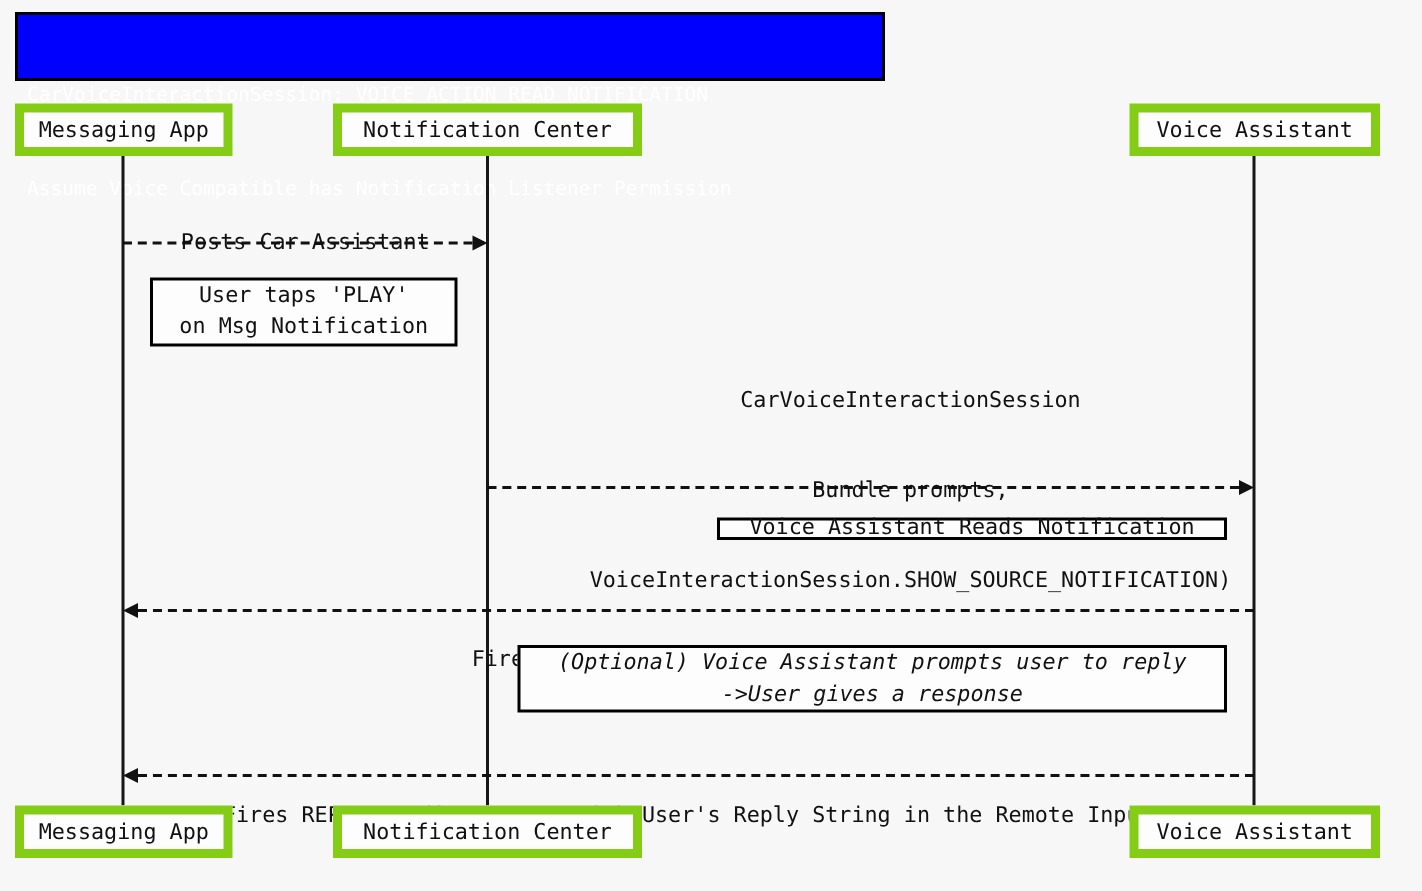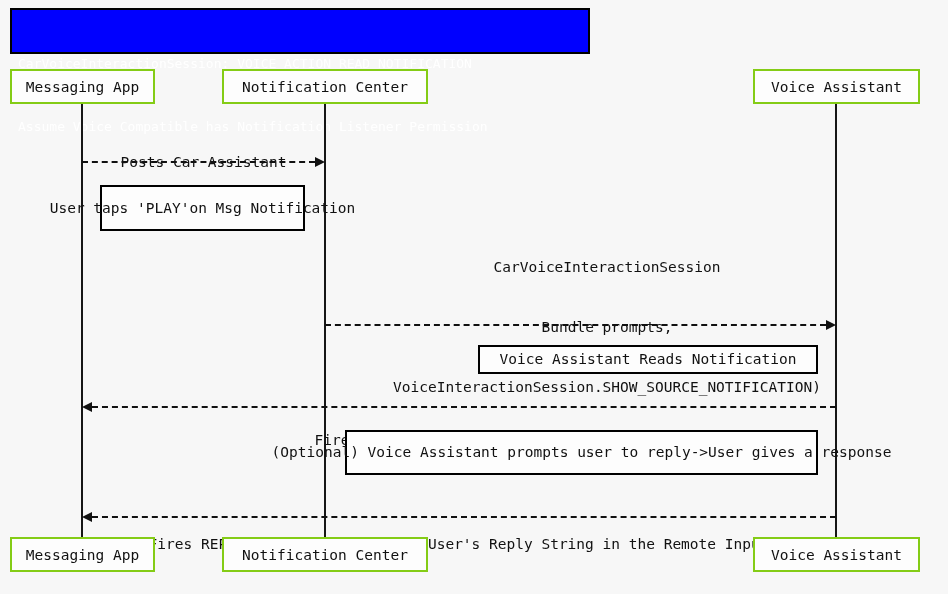--- a/index.html
+++ b/index.html
@@ -31,21 +31,21 @@
     line-height: 21px;
     padding: 1px 6px 0 6px;
     white-space: pre;
     letter-spacing: 0px;
   }
 
   
   .participant {
     position: absolute;
     background: #fdfdfd;
-    border: 2px solid #84cc16;
+    border: 6px solid #84cc16;
     box-sizing: border-box;
     color: #111111;
     font-size: 14.5px;
     display: flex;
     align-items: center;
     justify-content: center;
     white-space: nowrap;
   }
 
   
@@ -60,21 +60,21 @@
     position: absolute;
     background: #fdfdfd;
     border: 2px solid #000000;
     box-sizing: border-box;
     color: #111111;
     font-size: 14.5px;
     line-height: 21px;
     text-align: center;
     white-space: pre;
     display: flex;
-    flex-direction: row;
+    flex-direction: column;
     align-items: center;
     justify-content: center;
   }
 
   
   .msg-label {
     position: absolute;
     color: #111111;
     font-size: 14.5px;
     line-height: 20px;
@@ -137,31 +137,31 @@
   </div>
 
   <div class="msg-label" style="left:326px; top:217px; width:562px;">
     <div>CarVoiceInteractionSession</div>
     <div>Bundle prompts,</div>
     <div>VoiceInteractionSession.SHOW_SOURCE_NOTIFICATION)</div>
   </div>
   <div class="arrow-line" style="left:325px; top:324px; width:501px;"></div>
   <div class="arrow-head right" style="left:826px; top:320px;"></div>
 
-  <div class="note" style="left:478px; top:345px; width:340px; height:29px;">
+  <div class="note" style="left:478px; top:345px; width:340px; height:15px;">
     <div>Voice Assistant Reads Notification</div>
   </div>
 
   <div class="msg-label" style="left:82px; top:390px; width:753px;">
     <div>Fires MARK_AS_READ Pending Intent</div>
   </div>
   <div class="arrow-line" style="left:92px; top:406px; width:744px;"></div>
   <div class="arrow-head left" style="left:82px; top:402px;"></div>
 
-  <div class="note" style="left:345px; top:430px; width:473px; height:45px;">
+  <div class="note" style="left:345px; top:430px; width:473px; height:45px;font-style:italic;">
     <div>(Optional) Voice Assistant prompts user to reply</div>
     <div>-&gt;User gives a response</div>
   </div>
 
   <div class="msg-label" style="left:82px; top:494px; width:753px;">
     <div>Fires REPLY Pending Intent with User's Reply String in the Remote Input</div>
   </div>
   <div class="arrow-line" style="left:92px; top:516px; width:744px;"></div>
   <div class="arrow-head left" style="left:82px; top:512px;"></div>
 

